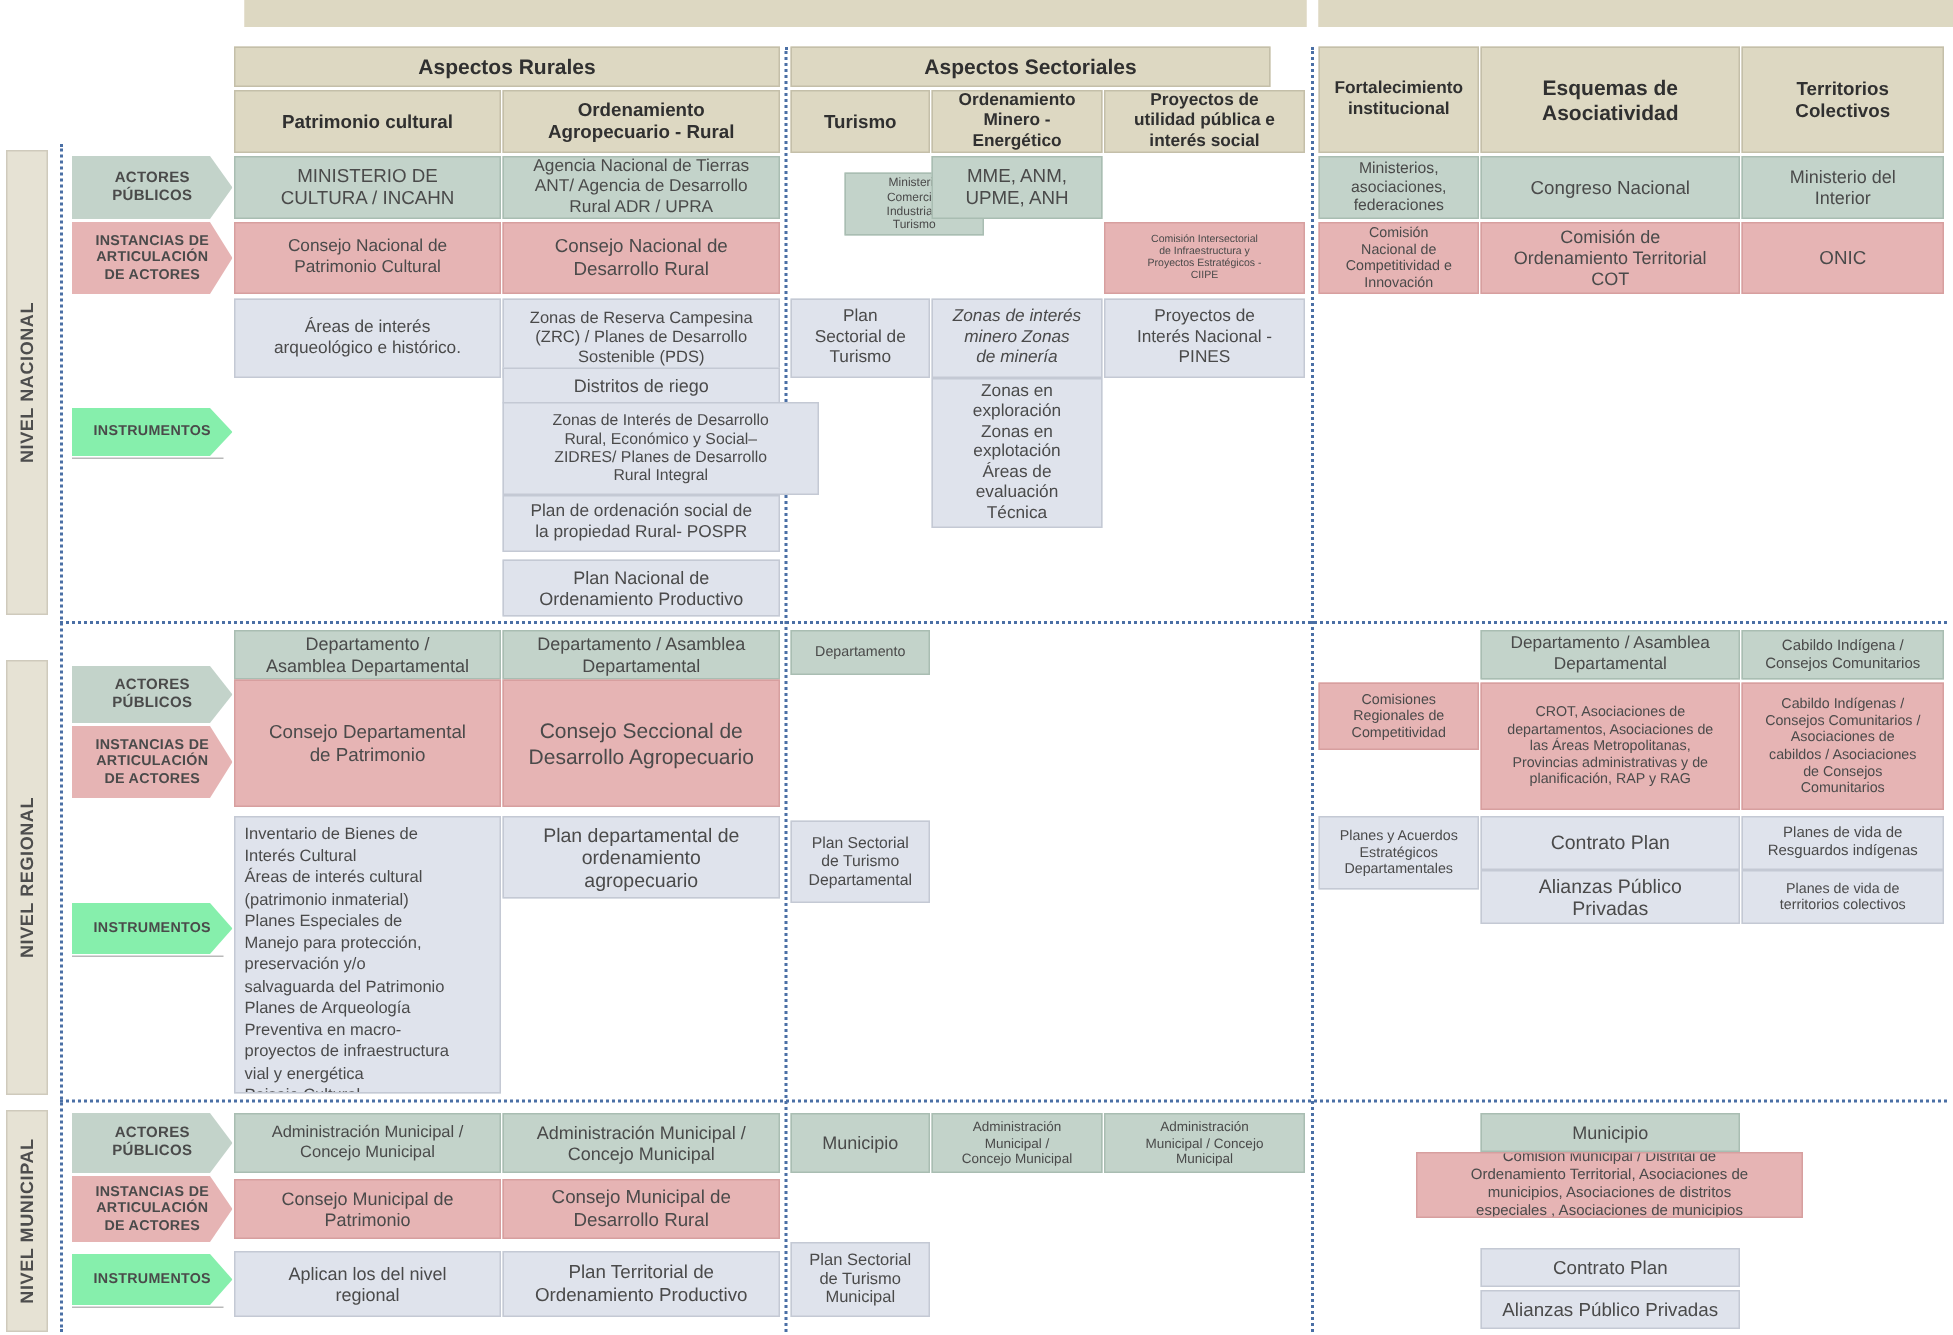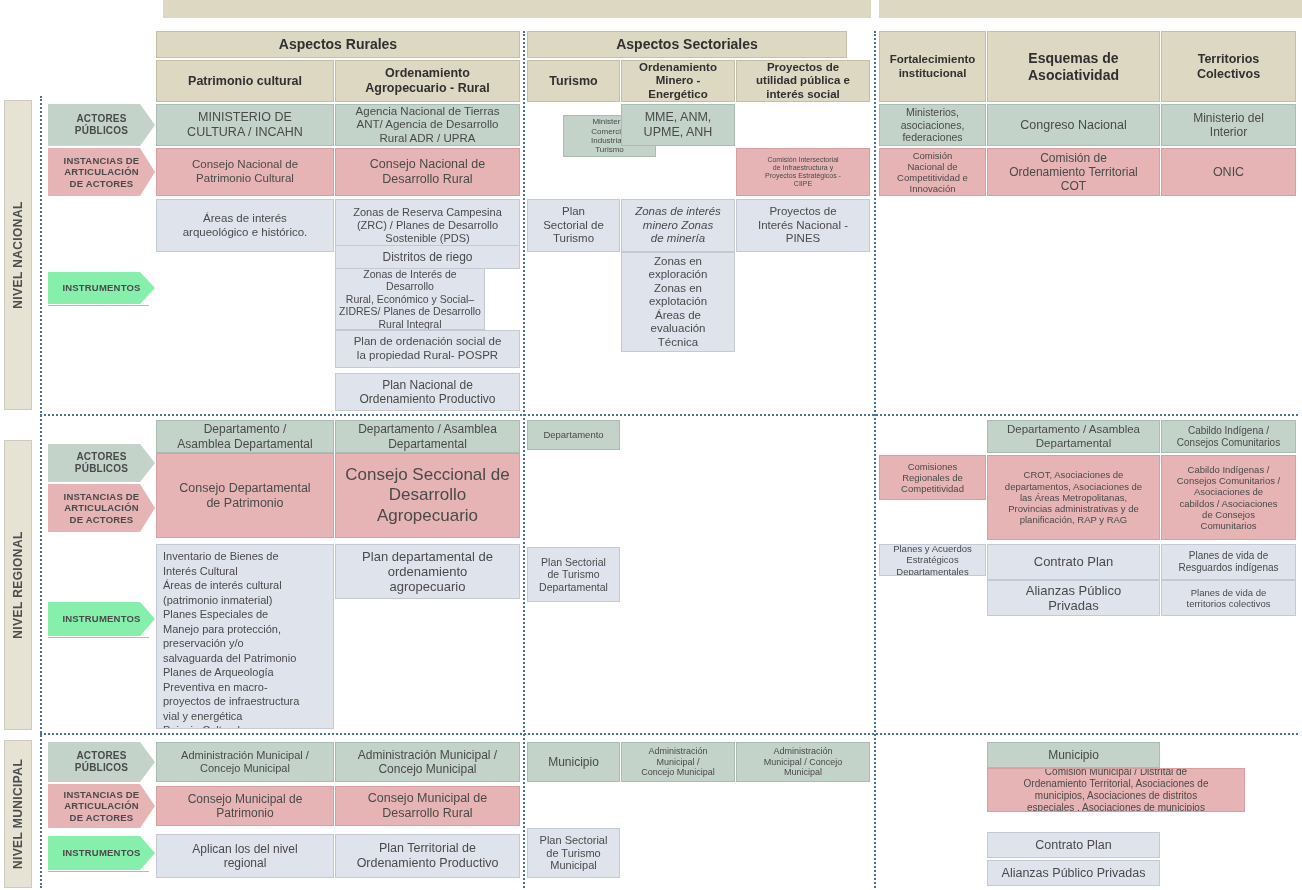--- a/index.html
+++ b/index.html
@@ -140,21 +140,21 @@
 COT</div>
 <div class="cell pink" style="left:1161px;top:148px;width:135px;height:48px;font-size:12.5px;">ONIC</div>
 
 <div class="cell blue" style="left:156px;top:199px;width:178px;height:53px;font-size:11.5px;">Áreas de interés
 arqueológico  e histórico.</div>
 
 <div class="cell blue" style="left:335px;top:199px;width:185px;height:53px;font-size:11px;">Zonas de Reserva Campesina
 (ZRC) / Planes de Desarrollo
 Sostenible (PDS)</div>
 <div class="cell blue" style="left:335px;top:245px;width:185px;height:24px;font-size:12px;">Distritos de riego</div>
-<div class="cell blue" style="left:335px;top:268px;width:150px;height:62px;font-size:10.5px;">Zonas de Interés  de Desarrollo
+<div class="cell blue" style="left:335px;top:268px;width:211px;height:62px;font-size:10.5px;">Zonas de Interés  de Desarrollo
 Rural, Económico y Social–
 ZIDRES/ Planes de Desarrollo
 Rural Integral</div>
 <div class="cell blue" style="left:335px;top:330px;width:185px;height:38px;font-size:11.5px;">Plan de ordenación social de
 la propiedad  Rural- POSPR</div>
 <div class="cell blue" style="left:335px;top:373px;width:185px;height:38px;font-size:12px;">Plan Nacional de
 Ordenamiento  Productivo</div>
 
 <div class="cell blue" style="left:527px;top:199px;width:93px;height:53px;font-size:11.5px;">Plan
 Sectorial de
@@ -188,21 +188,21 @@
 <div class="cell green" style="left:335px;top:420px;width:185px;height:33px;font-size:12px;">Departamento  / Asamblea
 Departamental</div>
 <div class="cell green" style="left:527px;top:420px;width:93px;height:30px;font-size:9.5px;">Departamento</div>
 <div class="cell green" style="left:987px;top:420px;width:173px;height:33px;font-size:11.5px;">Departamento / Asamblea
 Departamental</div>
 <div class="cell green" style="left:1161px;top:420px;width:135px;height:33px;font-size:10px;">Cabildo Indígena /
 Consejos Comunitarios</div>
 
 <div class="cell pink" style="left:156px;top:453px;width:178px;height:85px;font-size:12.5px;">Consejo Departamental
 de Patrimonio</div>
-<div class="cell pink" style="left:335px;top:453px;width:185px;height:85px;font-size:17px;">Consejo Seccional de
+<div class="cell pink" style="left:335px;top:453px;width:185px;height:85px;font-size:14px;">Consejo Seccional de
 Desarrollo Agropecuario</div>
 <div class="cell pink" style="left:879px;top:455px;width:107px;height:45px;font-size:9.5px;">Comisiones
 Regionales de
 Competitividad</div>
 <div class="cell pink" style="left:987px;top:455px;width:173px;height:85px;font-size:9.5px;">CROT, Asociaciones de
 departamentos, Asociaciones de
 las Áreas Metropolitanas,
 Provincias administrativas y de
 planificación, RAP y RAG</div>
 <div class="cell pink" style="left:1161px;top:455px;width:135px;height:85px;font-size:9.5px;">Cabildo Indígenas /
@@ -224,21 +224,21 @@
 Preventiva en macro-
 proyectos de infraestructura
 vial y energética
 Paisaje Cultural</div>
 <div class="cell blue" style="left:335px;top:544px;width:185px;height:55px;font-size:13px;">Plan departamental  de
 ordenamiento
 agropecuario</div>
 <div class="cell blue" style="left:527px;top:547px;width:93px;height:55px;font-size:10.5px;">Plan Sectorial
 de Turismo
 Departamental</div>
-<div class="cell blue" style="left:879px;top:544px;width:107px;height:32px;font-size:9.5px;">Planes y Acuerdos
+<div class="cell blue" style="left:879px;top:544px;width:107px;height:49px;font-size:9.5px;">Planes y Acuerdos
 Estratégicos
 Departamentales</div>
 <div class="cell blue" style="left:987px;top:544px;width:173px;height:36px;font-size:13px;">Contrato  Plan</div>
 <div class="cell blue" style="left:987px;top:580px;width:173px;height:36px;font-size:13px;">Alianzas Público
 Privadas</div>
 <div class="cell blue" style="left:1161px;top:544px;width:135px;height:36px;font-size:10px;">Planes de vida de
 Resguardos indígenas</div>
 <div class="cell blue" style="left:1161px;top:580px;width:135px;height:36px;font-size:9.5px;">Planes de vida de
 territorios colectivos</div>
 
@@ -260,21 +260,21 @@
 Concejo Municipal</div>
 <div class="cell green" style="left:736px;top:742px;width:134px;height:40px;font-size:9px;">Administración
 Municipal / Concejo
 Municipal</div>
 <div class="cell green" style="left:987px;top:742px;width:173px;height:26px;font-size:12px;">Municipio</div>
 
 <div class="cell pink" style="left:156px;top:786px;width:178px;height:40px;font-size:12px;">Consejo Municipal de
 Patrimonio</div>
 <div class="cell pink" style="left:335px;top:786px;width:185px;height:40px;font-size:12.5px;">Consejo Municipal de
 Desarrollo Rural</div>
-<div class="cell pink" style="left:987px;top:768px;width:258px;height:44px;font-size:10px;">Comisión Municipal / Distrital  de
+<div class="cell pink" style="left:944px;top:768px;width:258px;height:44px;font-size:10px;">Comisión Municipal / Distrital  de
 Ordenamiento Territorial, Asociaciones de
 municipios, Asociaciones de distritos
 especiales , Asociaciones de municipios</div>
 
 <div class="cell blue" style="left:156px;top:834px;width:178px;height:44px;font-size:12px;">Aplican los del nivel
 regional</div>
 <div class="cell blue" style="left:335px;top:834px;width:185px;height:44px;font-size:12.5px;">Plan Territorial de
 Ordenamiento  Productivo</div>
 <div class="cell blue" style="left:527px;top:828px;width:93px;height:50px;font-size:11px;">Plan Sectorial
 de Turismo

